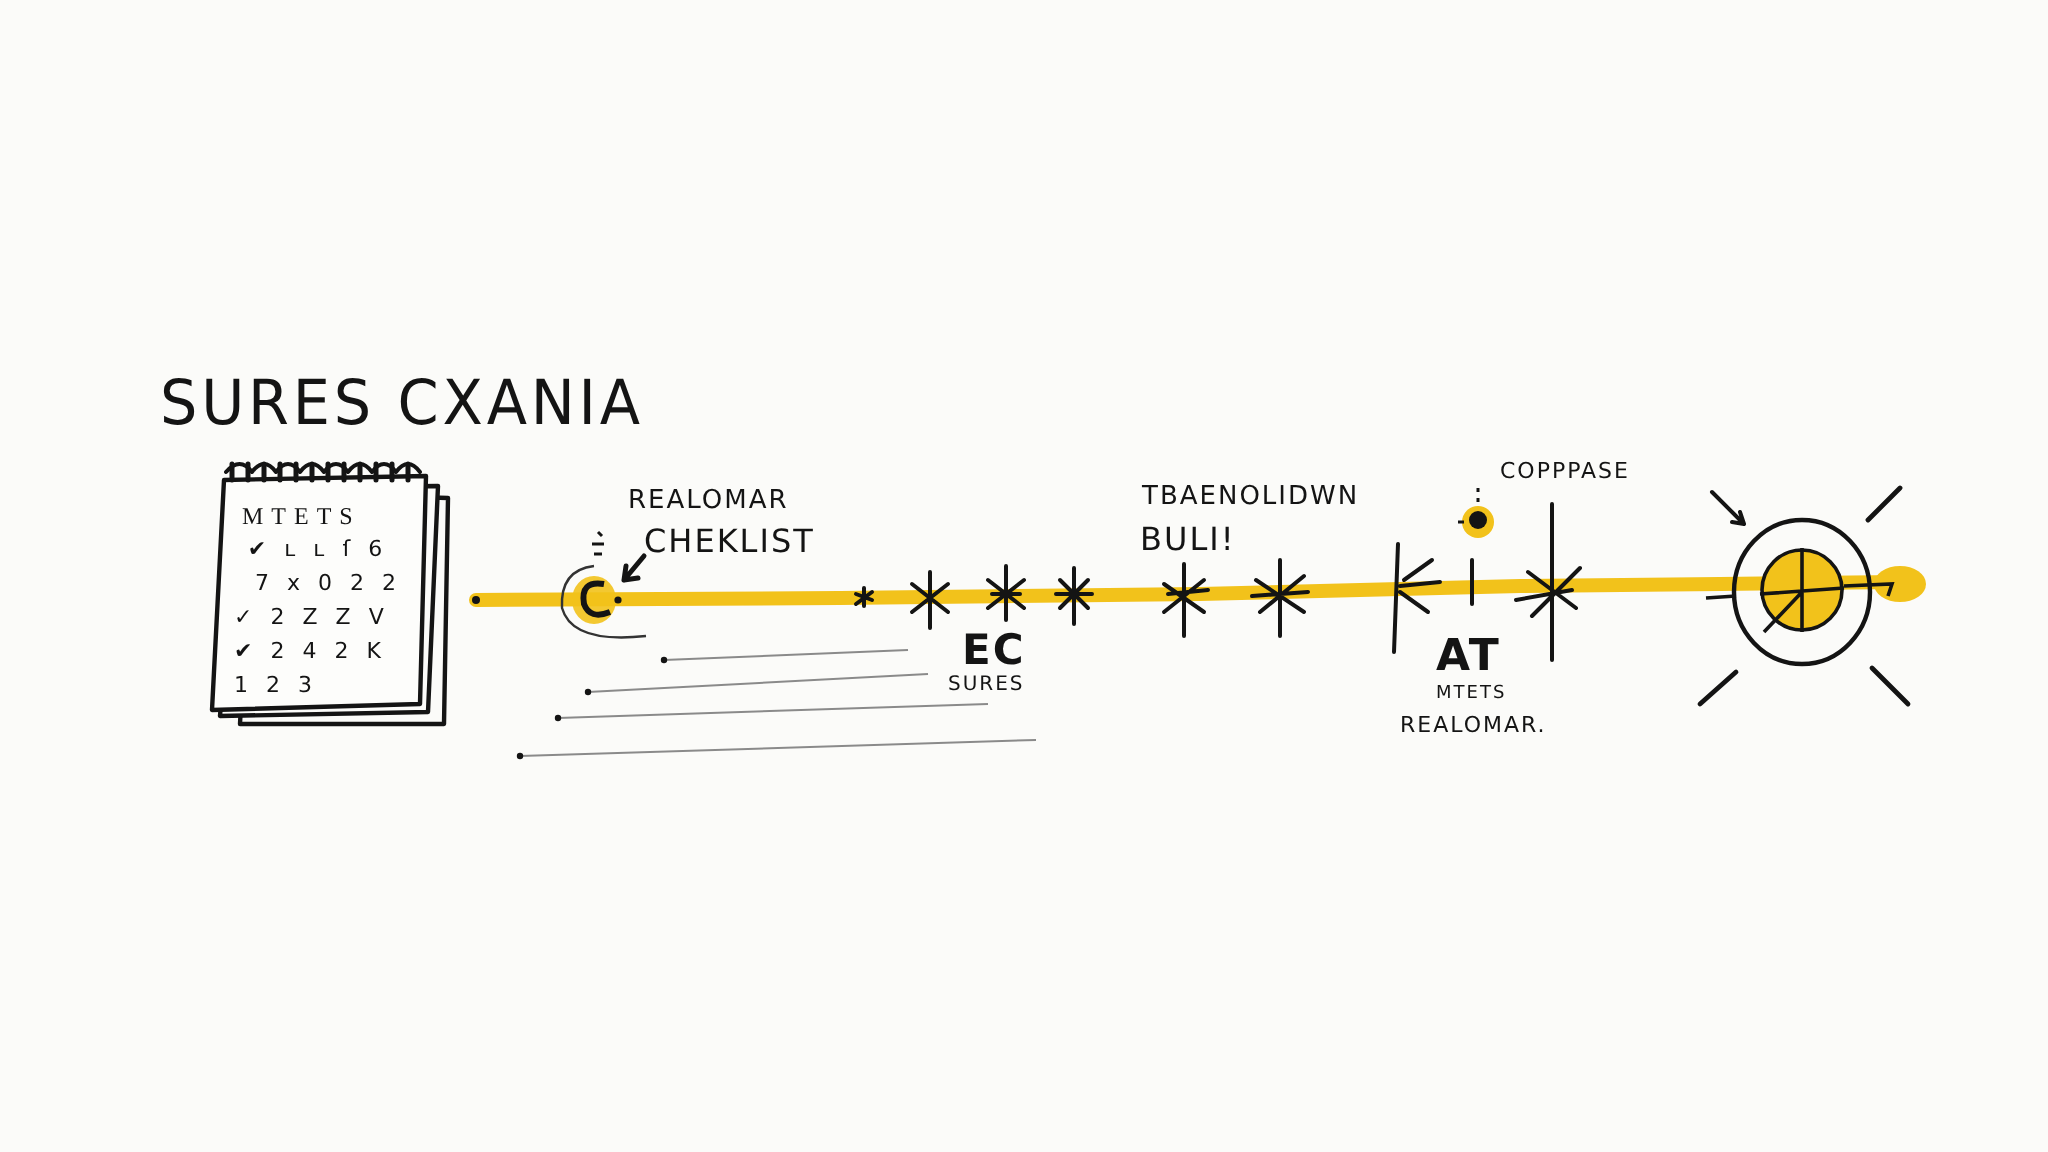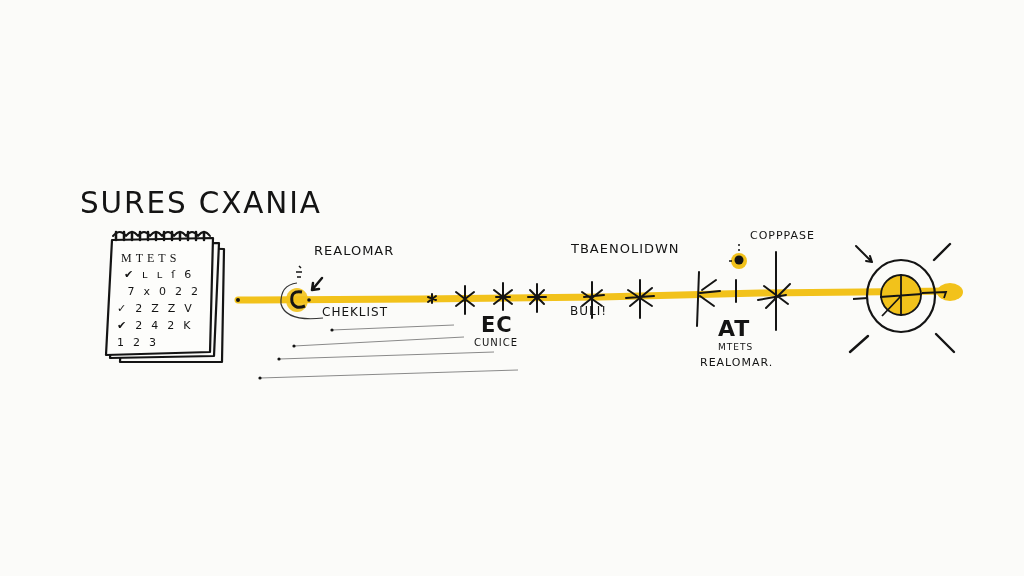--- a/index.html
+++ b/index.html
@@ -9,21 +9,21 @@
     font-family:"DejaVu Sans", sans-serif;
     position:relative;
   }
   .canvas { position:absolute; left:0; top:0; width:1024px; height:576px;padding-left:39px; }
   .hand {
     position:absolute; color:#141414;
     font-family:"DejaVu Sans", sans-serif;
     letter-spacing:1px; white-space:nowrap;
   }
   .title { left:80px; top:184px; font-size:31px; letter-spacing:2px; transform:scaleX(0.95); transform-origin:left; }
-  .lbl-sm { font-size:12px;margin-top:44px; }
+  .lbl-sm { font-size:16px; }
   .lbl-md { font-size:13px; }
   .lbl-big { font-size:24px; font-weight:bold; }
 </style>
 </head>
 <body>
 
 <div class="canvas">
   <svg width="1024" height="576" viewBox="0 0 1024 576" style="position:absolute;left:0;top:0">
 
     <g>
@@ -101,21 +101,21 @@
     <div class="hand" style="position:relative;font-size:11px;letter-spacing:9px;height:17px;text-align:right;"><span>7</span><span>x</span><span>0</span><span>2</span><span>2</span></div>
     <div class="hand" style="position:relative;font-size:11px;letter-spacing:9px;height:17px;"><span>✓</span><span>2</span><span>Z</span><span>Z</span><span>V</span></div>
     <div class="hand" style="position:relative;font-size:11px;letter-spacing:9px;height:17px;"><span>✔</span><span>2</span><span>4</span><span>2</span><span>K</span></div>
     <div class="hand" style="position:relative;font-size:11px;letter-spacing:9px;height:17px;"><span>1</span><span>2</span><span>3</span></div>
   </div>
 
   <div class="hand lbl-md" style="left:314px;top:243px;">REALOMAR</div>
   <div class="hand lbl-sm" style="left:322px;top:261px;">CHEKLIST</div>
 
   <div class="hand lbl-big" style="left:481px;top:313px;font-size:21px;">EC</div>
-  <div class="hand" style="left:474px;top:337px;font-size:10px;">CUNICE</div>
+  <div class="hand" style="left:474px;top:337px;font-size:10px;">SURES</div>
 
   <div class="hand lbl-md" style="left:571px;top:241px;">TBAENOLIDWN</div>
   <div class="hand lbl-sm" style="left:570px;top:260px;">BULI!</div>
 
   <div class="hand" style="left:750px;top:229px;font-size:11px;">COPPPASE</div>
 
   <div class="hand lbl-big" style="left:718px;top:316px;font-size:22px;">AT</div>
   <div class="hand" style="left:718px;top:342px;font-size:9px;">MTETS</div>
   <div class="hand" style="left:700px;top:356px;font-size:11px;">REALOMAR.</div>
 </div>

